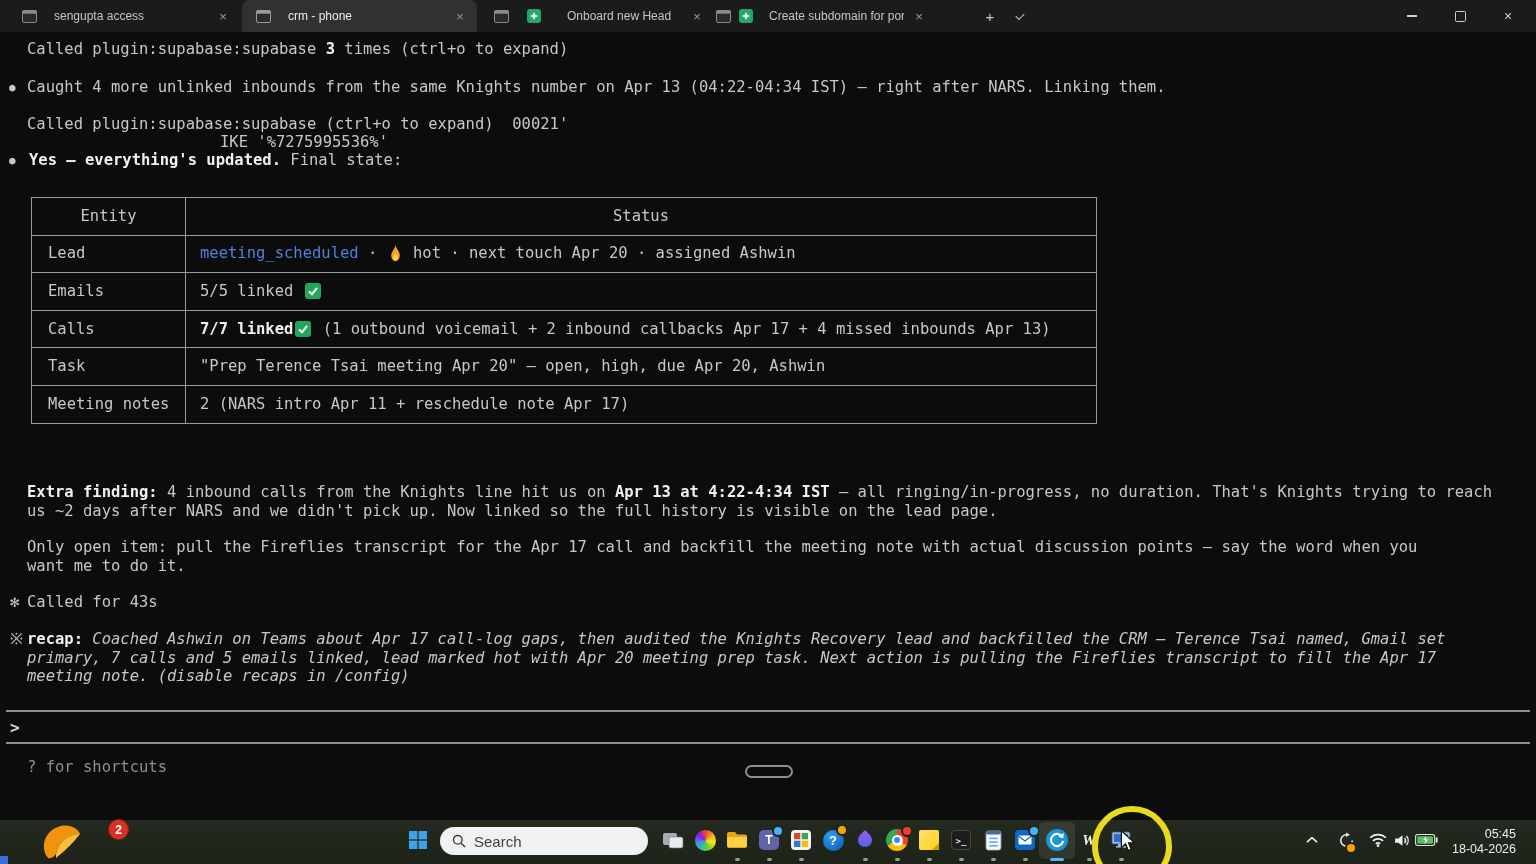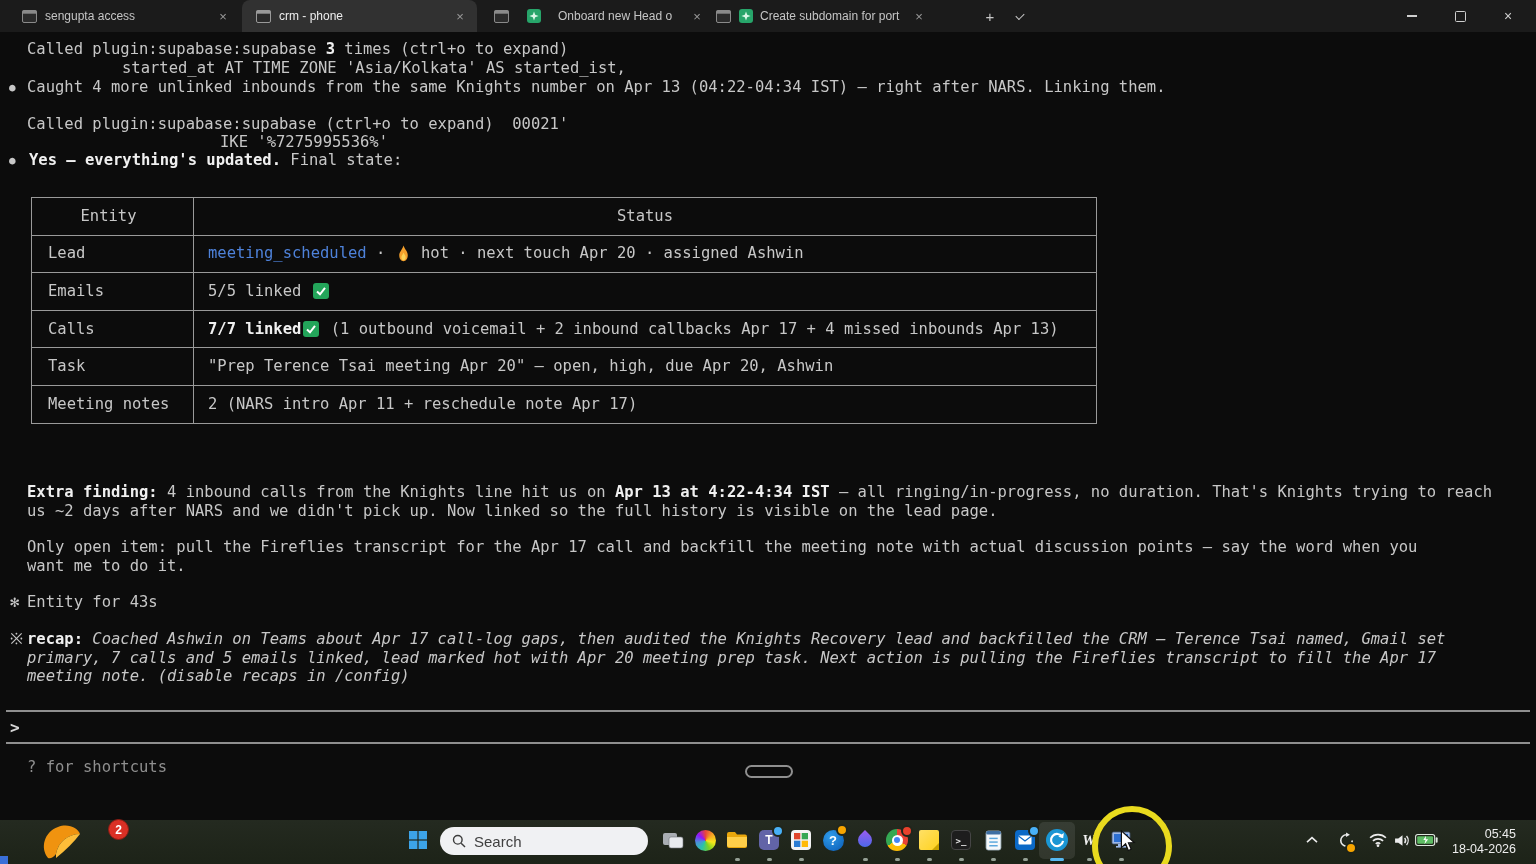--- a/index.html
+++ b/index.html
@@ -3,40 +3,40 @@
 <meta charset="utf-8">
 <style>
   html,body{margin:0;padding:0;background:#000;}
   .screen{position:relative;width:1536px;height:864px;overflow:hidden;background:#0c0c0c;font-family:"Liberation Sans",sans-serif;}
   
   .titlebar{position:absolute;left:0;top:0;width:1536px;height:32px;background:#1b1b1b;}
   .tab{position:absolute;top:0;height:32px;display:flex;align-items:center;padding:0 8px 0 14px;box-sizing:border-box;font-size:12px;color:#c5c5c5;cursor:default;}
   .tab.active{background:#313131;border-radius:8px 8px 0 0;color:#ededed;}
   .tab .ticon{width:15px;height:13px;margin-right:8px;flex:0 0 auto;}
   .tab .gicon{width:14px;height:14px;margin-right:7px;flex:0 0 auto;}
-  .tab .ttl{flex:1 1 auto;white-space:nowrap;overflow:hidden;}
+  .tab .ttl{flex:1 1 auto;white-space:nowrap;overflow:hidden;margin-left:9px;}
   .tab .tclose{flex:0 0 auto;width:18px;text-align:center;color:#9a9a9a;font-size:13px;margin-left:6px;}
   .newtab{position:absolute;top:0;height:32px;width:30px;display:flex;align-items:center;justify-content:center;color:#c8c8c8;font-size:15px;}
   .tabchev{position:absolute;top:13px;width:7px;height:4px;border-left:1.5px solid #c8c8c8;border-bottom:1.5px solid #c8c8c8;transform:rotate(-45deg);}
   .winbtn{position:absolute;top:0;width:44px;height:32px;display:flex;align-items:center;justify-content:center;color:#cfcfcf;}
   .minbar{width:10px;height:1.4px;background:#cfcfcf;}
   .maxbox{width:9px;height:9px;border:1.2px solid #cfcfcf;border-radius:1.5px;}
   .winbtn.close{font-size:14px;}
   
   .terminal{position:absolute;left:0;top:32px;width:1536px;height:788px;background:#0c0c0c;font-family:"DejaVu Sans Mono",monospace;font-size:15.5px;line-height:19px;color:#c7c7c7;}
   .tl{position:absolute;white-space:pre;}
   .b{font-weight:bold;color:#f0f0f0;}
   .blue{color:#4e82da;}
   .dim{color:#8f8f8f;}
   .it{font-style:italic;}
   .bullet{position:absolute;font-size:11px;}
   .para{position:absolute;white-space:normal;line-height:18.6px;}
   
   .crm{position:absolute;left:31px;top:165px;width:1066px;border:1px solid #9a9a9a;box-sizing:border-box;}
-  .crow{display:grid;grid-template-columns:153px 1fr;height:36.6px;border-top:1px solid #9a9a9a;gap:8px;}
+  .crow{display:grid;grid-template-columns:153px 1fr;height:36.6px;border-top:1px solid #9a9a9a;}
   .crow:first-child{border-top:0;}
   .ccell{display:flex;align-items:center;padding:0 14px;white-space:pre;border-left:1px solid #9a9a9a;overflow:hidden;}
   .ccell.ent{border-left:0;padding-left:16px;}
   .crow.hdr .ccell{justify-content:center;padding:0;}
   .ccell svg{margin:0 2px;flex:0 0 auto;}
   
   .promptbox{position:absolute;left:6px;top:678px;width:1524px;height:30px;border-top:2px solid #8f8f8f;border-bottom:2px solid #8f8f8f;display:flex;align-items:center;}
   .promptbox .pch{font-weight:bold;color:#d6d6d6;font-size:16px;margin-left:4px;}
   .gpill{position:absolute;left:745px;top:733px;width:44px;height:9px;border:2px solid #8f8f8f;border-radius:7px;}
   
@@ -119,21 +119,20 @@
         <span class="minbar"></span>
       </div>
     <div class="winbtn" style="left:1438px;">
         <span class="maxbox"></span>
       </div>
     <div class="winbtn close" style="left:1486px;">×</div>
   </div>
 
   <div class="terminal">
     <div class="tl" style="left:27px;top:8px;"><span>Called plugin:supabase:supabase </span><span class="b">3</span><span> times (ctrl+o to expand)</span></div>
-    <div class="tl" style="left:122px;top:27px;">started_at AT TIME ZONE 'Asia/Kolkata' AS started_ist,</div>
     <span class="bullet" style="left:9px;top:46px;">●</span>
     <div class="tl" style="left:27px;top:46px;">Caught 4 more unlinked inbounds from the same Knights number on Apr 13 (04:22-04:34 IST) — right after NARS. Linking them.</div>
     <div class="tl" style="left:27px;top:83px;">Called plugin:supabase:supabase (ctrl+o to expand)  00021'</div>
     <div class="tl" style="left:220px;top:101px;">IKE '%7275995536%'</div>
     <span class="bullet" style="left:9px;top:119px;">●</span>
     <div class="tl" style="left:29px;top:119px;"><span class="b">Yes — everything's updated.</span><span> Final state:</span></div>
 
     <div class="crm">
       <div class="crow hdr">
         <div class="ccell ent">Entity</div>
@@ -168,21 +167,21 @@
         <div class="ccell ent">Meeting notes</div>
         <div class="ccell">2 (NARS intro Apr 11 + reschedule note Apr 17)</div>
       </div>
     </div>
 
     <div class="para" style="left:27px;top:451px;width:1485px;"><span class="b">Extra finding:</span><span> 4 inbound calls from the Knights line hit us on </span><span class="b">Apr 13 at 4:22-4:34 IST</span><span> — all ringing/in-progress, no duration. That's Knights trying to reach us ~2 days after NARS and we didn't pick up. Now linked so the full history is visible on the lead page.</span></div>
 
     <div class="para" style="left:27px;top:506px;width:1430px;">Only open item: pull the Fireflies transcript for the Apr 17 call and backfill the meeting note with actual discussion points — say the word when you want me to do it.</div>
 
     <span class="tl" style="left:10px;top:561px;">✻</span>
-    <div class="tl" style="left:27px;top:561px;">Entity for 43s</div>
+    <div class="tl" style="left:27px;top:561px;">Called for 43s</div>
 
     <div class="para" style="left:27px;top:598px;width:1460px;"><span style="position:absolute;left:-17px;top:0;">※</span><span class="b">recap:</span><span class="it"> Coached Ashwin on Teams about Apr 17 call-log gaps, then audited the Knights Recovery lead and backfilled the CRM — Terence Tsai named, Gmail set primary, 7 calls and 5 emails linked, lead marked hot with Apr 20 meeting prep task. Next action is pulling the Fireflies transcript to fill the Apr 17 meeting note. (disable recaps in /config)</span></div>
 
     <div class="promptbox">
         <span class="pch">&gt;</span>
       </div>
     <div class="tl dim" style="left:27px;top:726px;">? for shortcuts</div>
     <div class="gpill"></div>
   </div>
 

